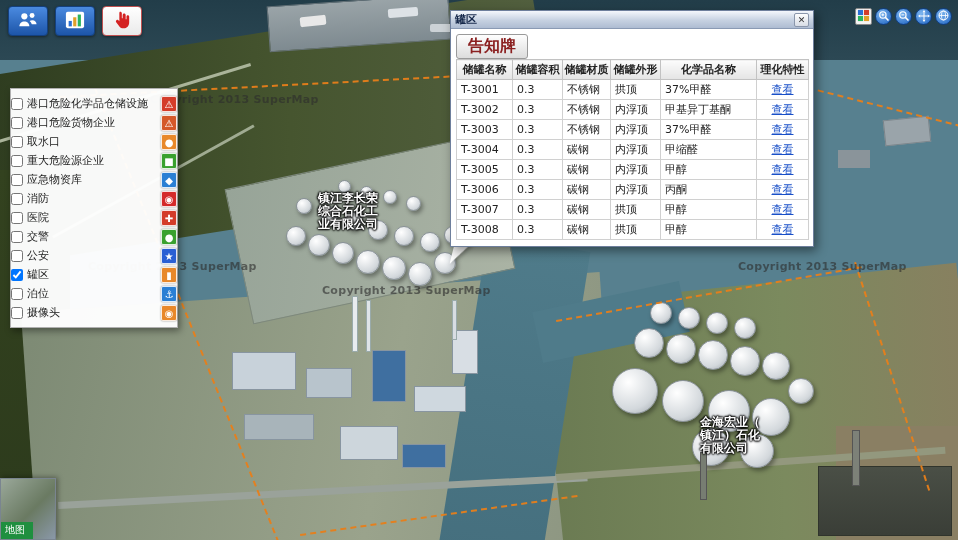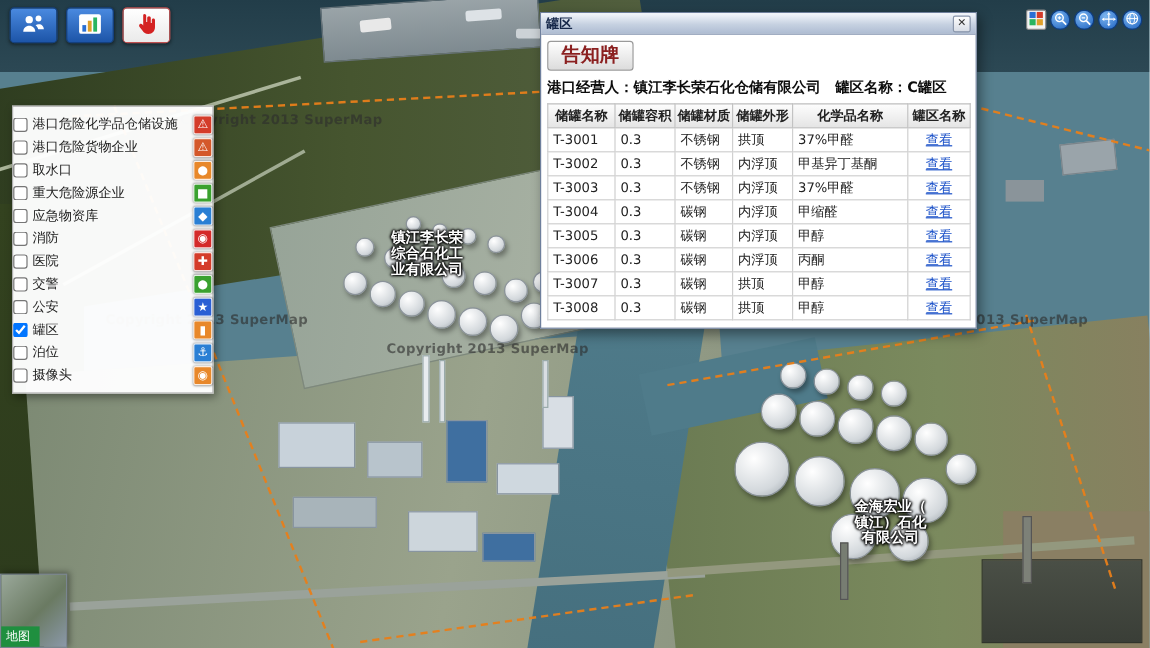--- a/index.html
+++ b/index.html
@@ -33,21 +33,21 @@
 
   .tank { position:absolute; border-radius:50%; z-index:5;
           background:radial-gradient(circle at 35% 30%, #ffffff, #d3d8dc 65%, #9ba3a9);
           border:1px solid #8a9299; box-shadow:2px 3px 4px rgba(0,0,0,.35); }
   .bld { position:absolute; z-index:5; border:1px solid #8895a0; }
   .chimney { position:absolute; z-index:6; }
 
   .dash { position:absolute; z-index:6; border-top:2px dashed #e87f1a; transform-origin:0 0; opacity:.95; }
 
   .wm { position:absolute; z-index:7; font-size:11px; font-weight:bold; color:rgba(45,45,45,.62); letter-spacing:.3px; white-space:nowrap; }
-  .maplabel { position:absolute; z-index:8; color:#fff; font-weight:bold; font-size:12px; line-height:13px; text-align:center;
+  .maplabel { position:absolute; z-index:8; color:#fff; font-weight:bold; font-size:12px; line-height:13px; 
               text-shadow:-1px 0 2px #000, 1px 0 2px #000, 0 -1px 2px #000, 0 1px 2px #000; }
 
   
   .tbar { position:absolute; left:8px; top:6px; display:flex; gap:7px; z-index:20; }
   .tbtn { width:40px; height:30px; border-radius:4px; background:linear-gradient(#4a8ae0,#1d55a8);
           border:1px solid #14407e; box-shadow:0 1px 3px rgba(0,0,0,.45); display:flex; align-items:center; justify-content:center; cursor:pointer; }
   .tbtn.light { background:linear-gradient(#ffffff,#eaeaea); border-color:#c05050; }
 
   
   .lpanel { position:absolute; left:10px; top:88px; width:168px; z-index:22; background:rgba(255,255,255,.97);
@@ -294,40 +294,37 @@
   </div>
 
   <div class="dpointer"></div>
   <div class="dialog">
     <div class="dtitle">
       <span class="ttl">罐区</span>
       <span class="dclose">✕</span>
     </div>
     <div class="dbody">
       <button class="notice-btn">告知牌</button>
-      <div class="dinfo">
-        <span>港口经营人：</span><span>镇江李长荣石化仓储有限公司</span><span class="gap"></span><span>罐区名称：</span><span>C罐区</span>
-      </div>
       <table class="dtab">
         <colgroup>
             <col style="width:56px">
             <col style="width:50px">
             <col style="width:48px">
             <col style="width:50px">
             <col style="width:96px">
             <col style="width:52px">
           </colgroup>
         <thead>
           <tr>
             <th>储罐名称</th>
             <th>储罐容积</th>
             <th>储罐材质</th>
             <th>储罐外形</th>
             <th>化学品名称</th>
-            <th>罐区名称</th>
+            <th>理化特性</th>
           </tr>
         </thead>
         <tbody>
           <tr>
             <td>T-3001</td>
             <td>0.3</td>
             <td>不锈钢</td>
             <td>拱顶</td>
             <td>37%甲醛</td>
             <td class="c-view"><a class="view">查看</a></td>

